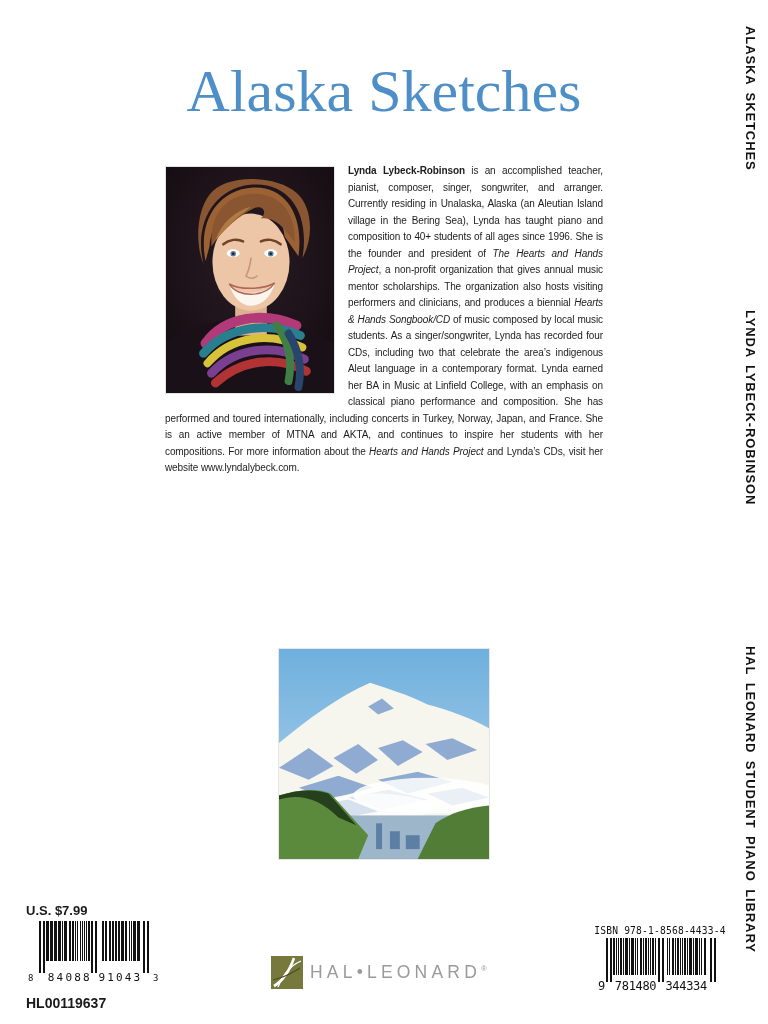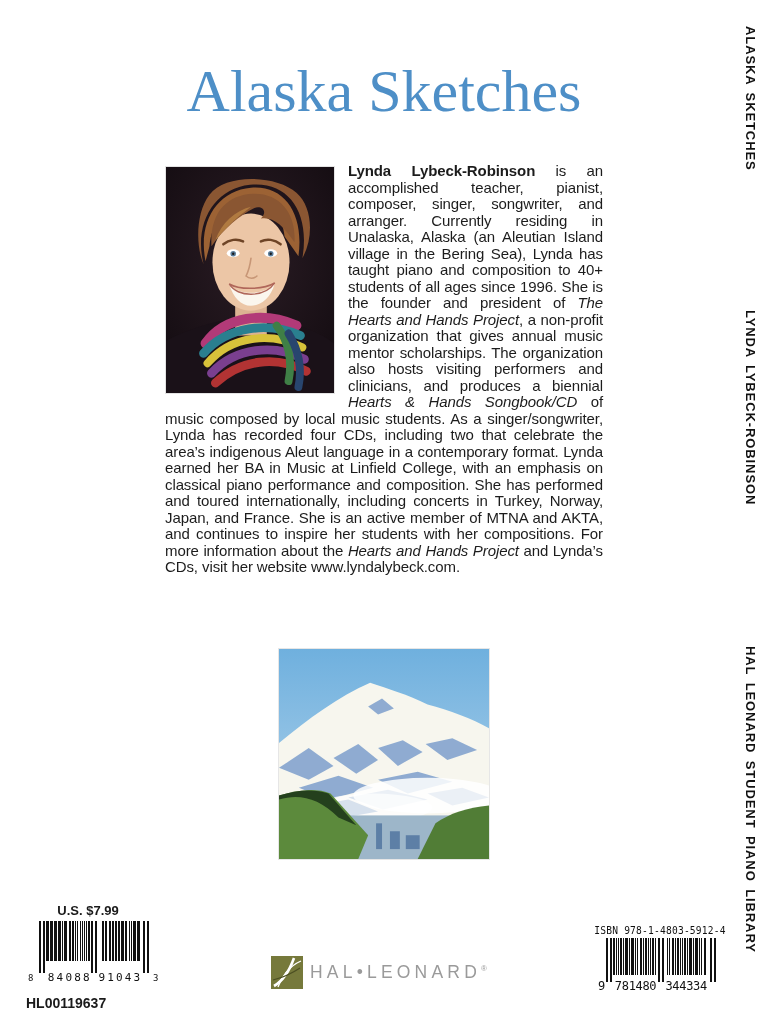--- a/index.html
+++ b/index.html
@@ -5,41 +5,41 @@
   html,body{margin:0;padding:0;background:#ffffff;}
   .page{position:relative;width:768px;height:1024px;background:#ffffff;overflow:hidden;
         font-family:"Liberation Sans",sans-serif;color:#1a1a1a;}
 
   
   .title{position:absolute;top:58px;left:0;width:768px;text-align:center;
          font-family:"Liberation Serif",serif;font-weight:400;font-size:60px;line-height:1.1;}
 
   
   .bio{position:absolute;left:165px;top:163px;width:438px;
-       font-size:15px;line-height:16.5px;text-align:justify;letter-spacing:-0.1px;color:#1c1c1c;}
+       font-size:10px;line-height:16.5px;text-align:justify;letter-spacing:-0.1px;color:#1c1c1c;}
   .bio b{font-weight:700;}
   .bio i{font-style:italic;}
   .portrait{float:left;width:170px;height:228px;margin:3px 13px 4px 0;
             border:1px solid #e3e3e3;box-sizing:border-box;display:block;}
 
   
   .mountain{position:absolute;left:278px;top:648px;width:212px;height:212px;
             border:1px solid #e6e6e6;box-sizing:border-box;display:block;}
 
   
   .spine-label{position:absolute;left:740px;width:18px;
                writing-mode:vertical-rl;white-space:nowrap;
                font-size:13px;font-weight:700;letter-spacing:0.9px;word-spacing:3px;color:#111;}
   .spine-top{top:26px;}
   .spine-mid{top:310px;}
   .spine-bot{top:646px;}
 
   
   .price-upc{position:absolute;left:26px;top:903px;width:140px;}
-  .price{font-size:13px;font-weight:700;text-align:center;width:124px;margin-bottom:3px;}
+  .price{font-size:13px;font-weight:700;text-align:left;width:124px;margin-bottom:3px;}
   .catalog{font-size:14px;font-weight:700;margin-top:6px;}
 
   
   .hl-logo{position:absolute;left:271px;top:956px;display:flex;align-items:center;}
   .hl-word{margin-left:7px;font-size:17.5px;letter-spacing:4.2px;color:#9a9a9a;font-weight:500;white-space:nowrap;}
   .hl-reg{font-size:8px;vertical-align:super;letter-spacing:0;color:#9a9a9a;}
 
   
   .isbn{position:absolute;left:594px;top:925px;width:132px;text-align:center;}
   .isbn-label{font-family:"DejaVu Sans Mono",monospace;font-size:9.6px;letter-spacing:0.2px;
@@ -198,21 +198,21 @@
     <svg width="32" height="33" viewBox="0 0 32 33" xmlns="http://www.w3.org/2000/svg">
       <rect width="32" height="33" fill="#76793B"></rect>
       <path d="M3 30 C10 26 18 16 23 2" stroke="#ffffff" stroke-width="2.6" fill="none"></path>
       <path d="M7 31 C10 22 18 10 30 5" stroke="#ffffff" stroke-width="1.3" fill="none"></path>
       <path d="M2 24 C10 22 20 18 29 12" stroke="#4c4f22" stroke-width="1.2" fill="none"></path>
     </svg>
     <div class="hl-word"><span>HAL•LEONARD</span><span class="hl-reg">®</span></div>
   </div>
 
   <div class="isbn">
-    <div class="isbn-label">ISBN 978-1-4803-5912-4</div>
+    <div class="isbn-label">ISBN 978-1-8568-4433-4</div>
     <div><svg width="124" height="56" viewBox="0 0 124 56" xmlns="http://www.w3.org/2000/svg">
           <rect x="15" y="0" width="2" height="37" fill="#111"></rect>
           <rect x="18" y="0" width="1" height="37" fill="#111"></rect>
           <rect x="20" y="0" width="1" height="37" fill="#111"></rect>
           <rect x="22" y="0" width="2" height="37" fill="#111"></rect>
           <rect x="25" y="0" width="1" height="37" fill="#111"></rect>
           <rect x="27" y="0" width="3" height="37" fill="#111"></rect>
           <rect x="31" y="0" width="1" height="37" fill="#111"></rect>
           <rect x="33" y="0" width="3" height="37" fill="#111"></rect>
           <rect x="37" y="0" width="1" height="37" fill="#111"></rect>

